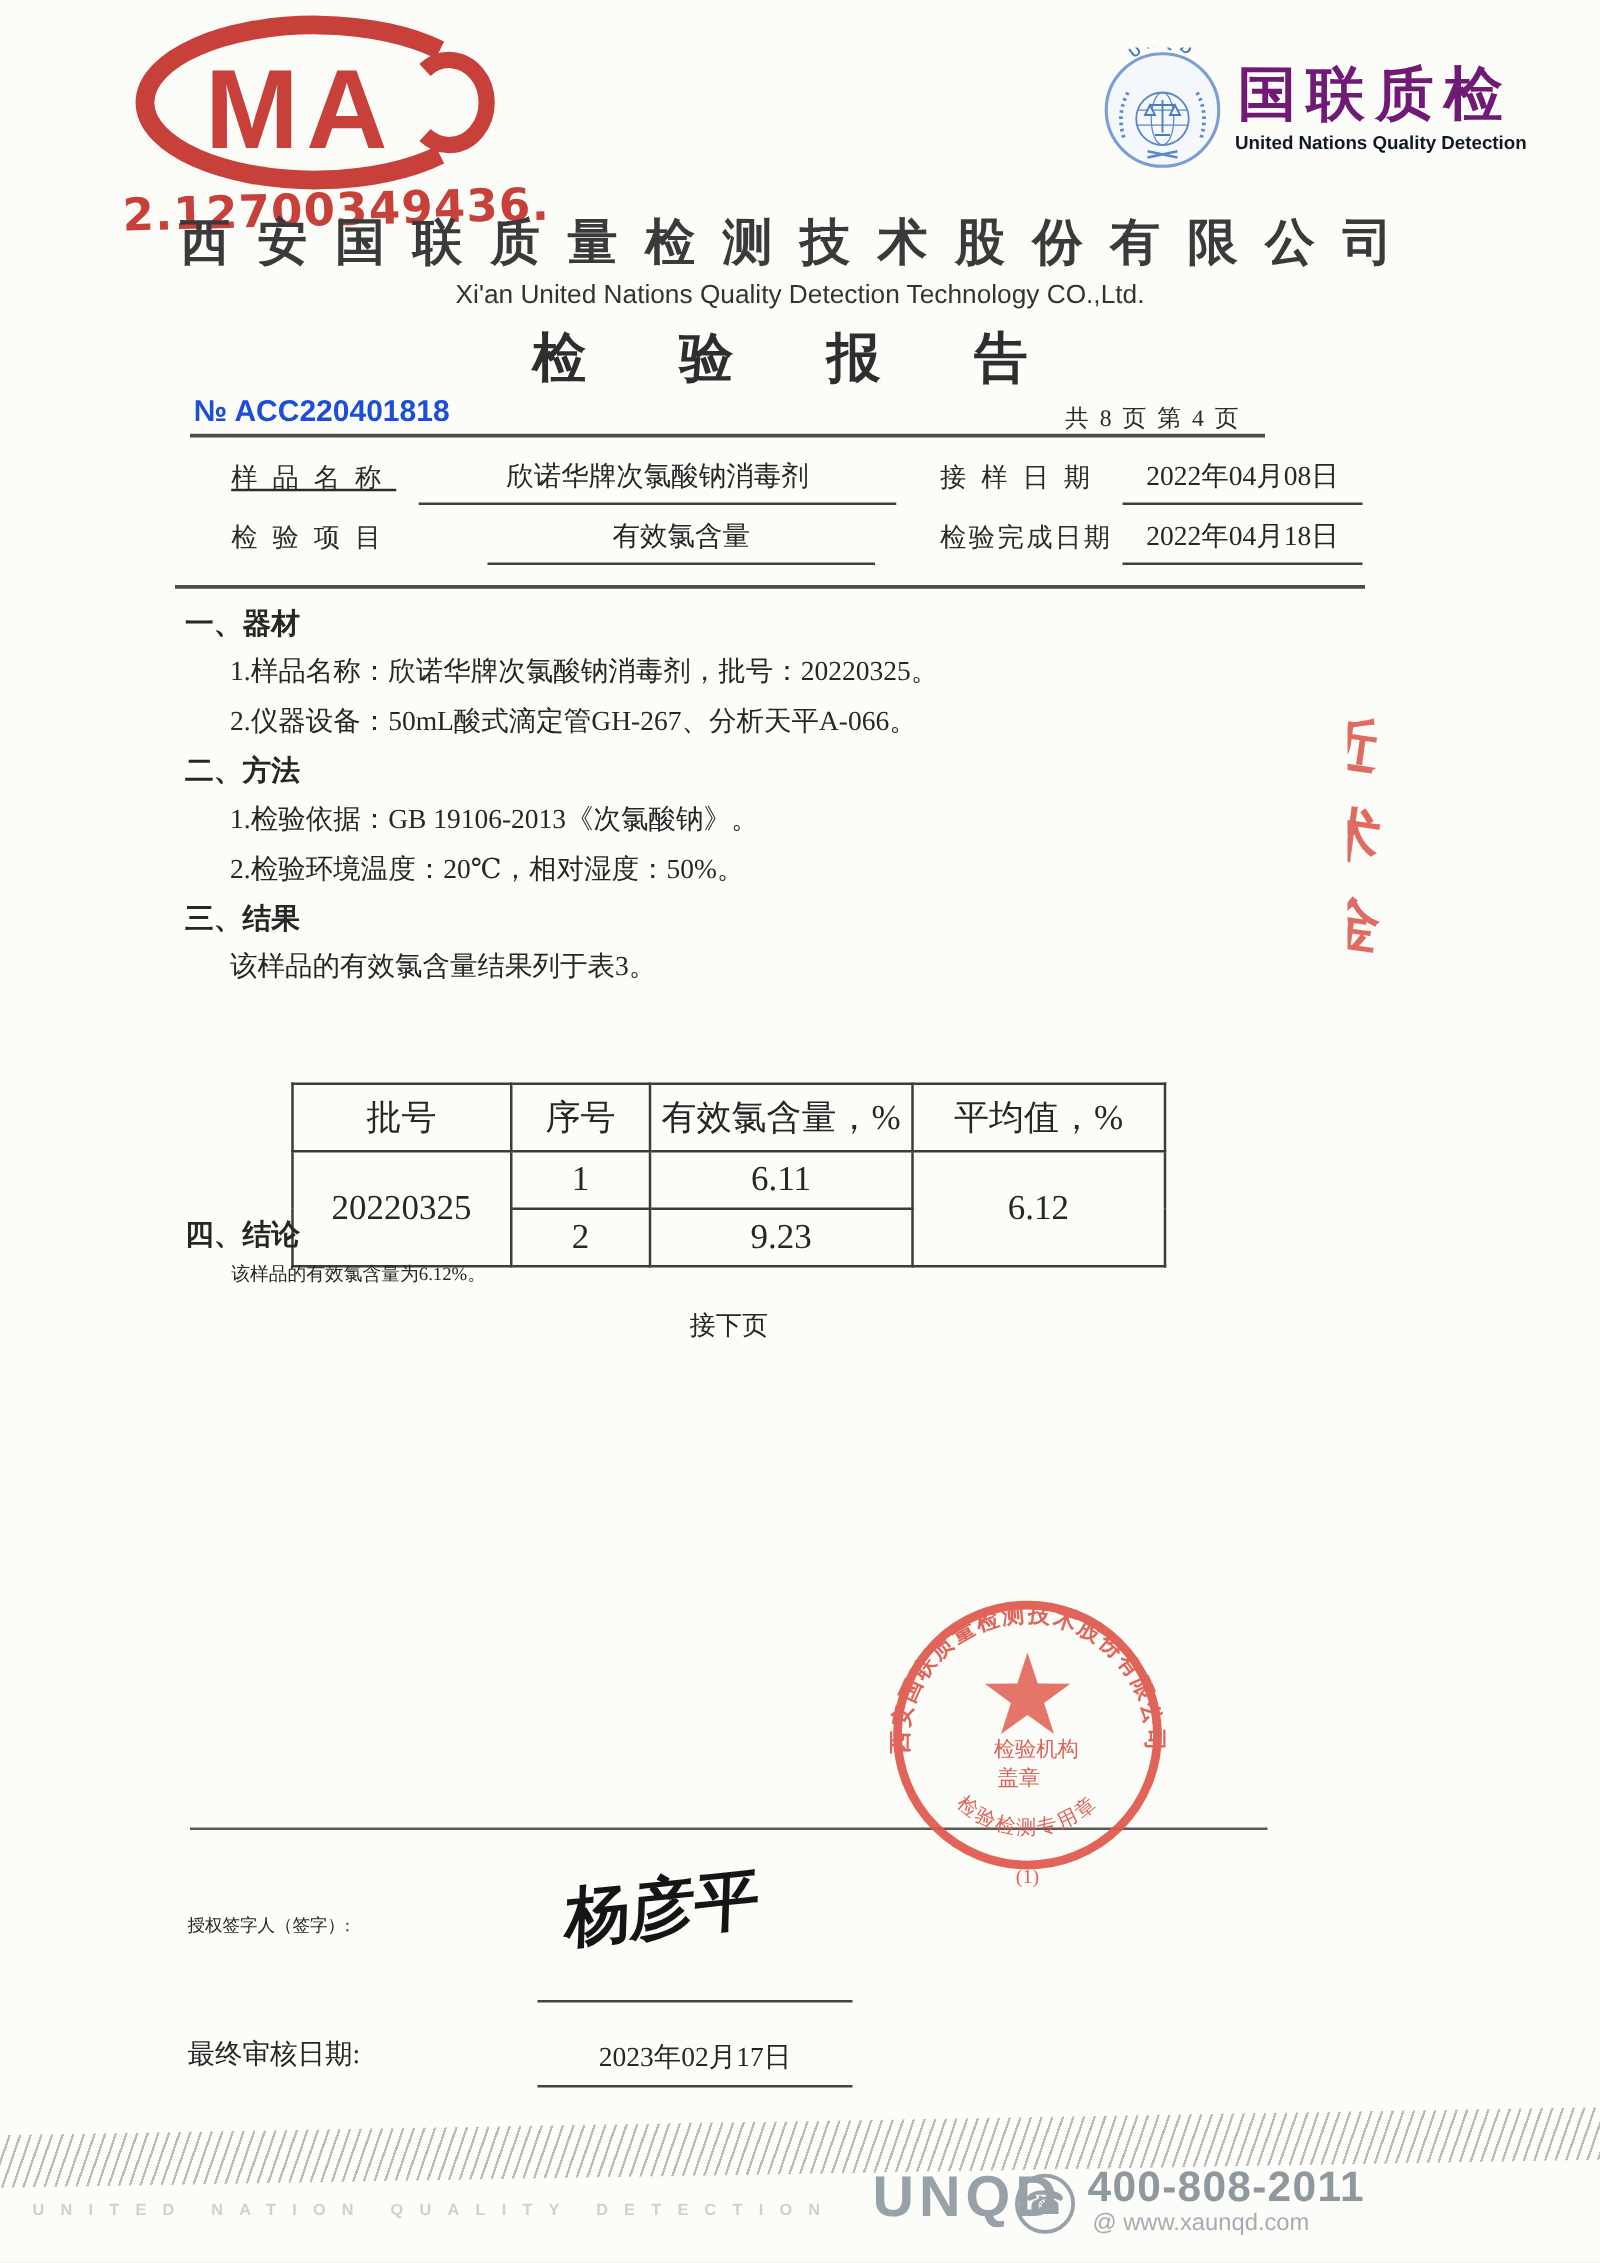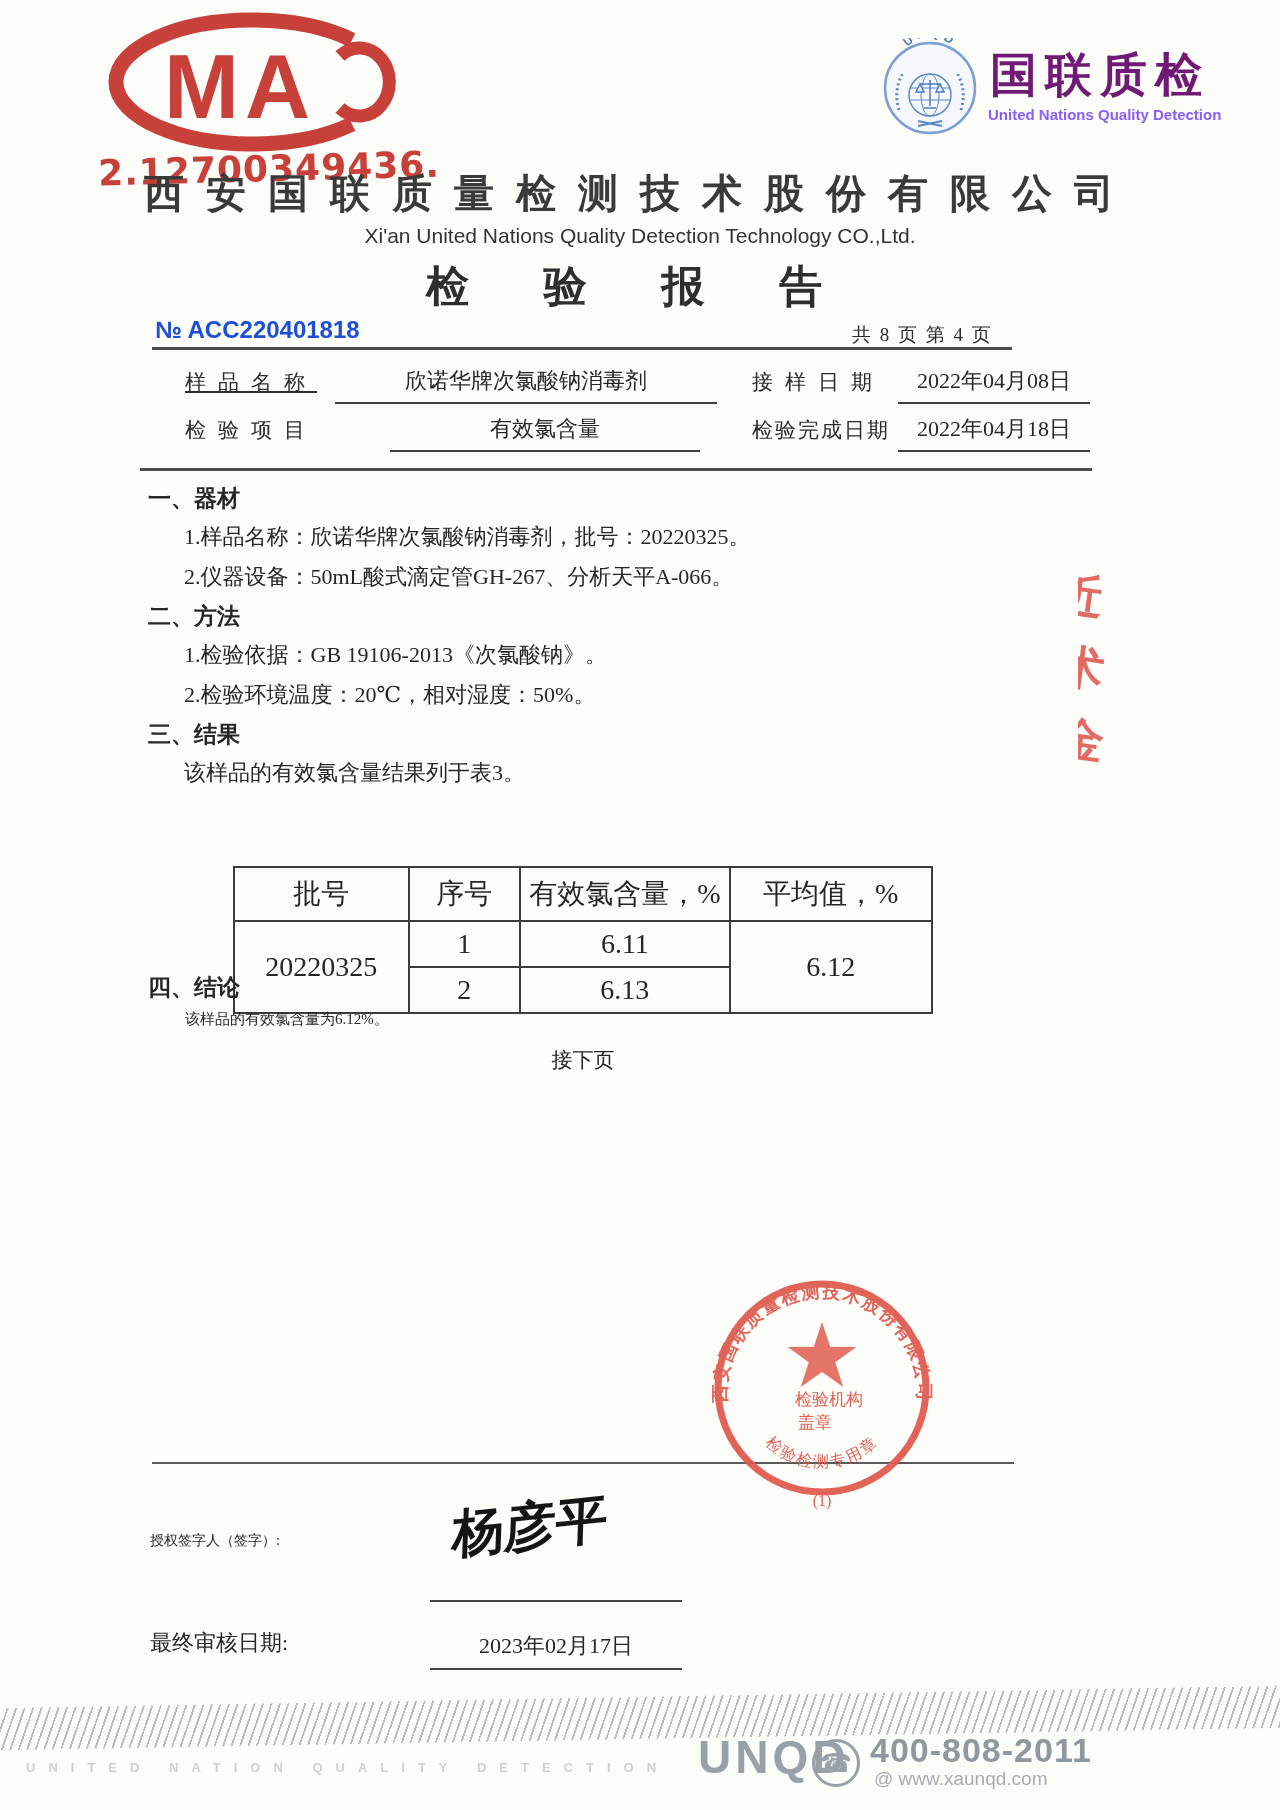--- a/index.html
+++ b/index.html
@@ -4,21 +4,21 @@
 <style>
   html,body{margin:0;padding:0;background:#e8e8e6;}
   .page{position:relative;width:1280px;height:1810px;margin:0 auto;background:#fcfcf9;
         font-family:"Liberation Serif","DejaVu Serif",serif;color:#262626;overflow:hidden;}
   .abs{position:absolute;}
   
   .cma-number{left:98px;top:148px;font-family:"DejaVu Sans",sans-serif;font-weight:bold;
               font-size:36px;color:#c8403a;letter-spacing:1px;transform:rotate(-1.5deg);}
   .unqd-cn{left:990px;top:44px;font-size:47px;font-weight:bold;color:#701a75;letter-spacing:8px;
            font-family:"Liberation Sans",sans-serif;white-space:nowrap;}
-  .unqd-en{left:988px;top:106px;font-size:15px;font-weight:bold;color:#8b5cf6;
+  .unqd-en{left:988px;top:106px;font-size:15px;font-weight:bold;color:#0f172a;
            font-family:"Liberation Sans",sans-serif;white-space:nowrap;}
   .company-cn{left:0;top:166px;width:1280px;text-align:center;font-size:40px;font-weight:600;
               color:#3a3a3a;letter-spacing:22px;white-space:nowrap;}
   .company-en{left:0;top:224px;width:1280px;text-align:center;font-size:21px;color:#333;
               font-family:"Liberation Sans",sans-serif;}
   .report-title{left:0;top:258px;width:1280px;text-align:center;font-size:43px;font-weight:bold;
                 letter-spacing:32px;color:#2e2e2e;white-space:nowrap;}
   .report-no{left:155px;top:316px;font-size:24px;font-weight:bold;
              font-family:"Liberation Sans",sans-serif;color:#1d4ed8;}
   .page-info{left:852px;top:322px;font-size:19px;letter-spacing:2px;color:#2b2b2b;}
@@ -149,21 +149,21 @@
     </thead>
     <tbody>
       <tr>
         <td rowspan="2">20220325</td>
         <td>1</td>
         <td>6.11</td>
         <td rowspan="2">6.12</td>
       </tr>
       <tr>
         <td>2</td>
-        <td>6.13</td>
+        <td>9.23</td>
       </tr>
     </tbody>
   </table>
 
   <div class="abs concl-h">四、结论</div>
   <div class="abs concl-t">该样品的有效氯含量为6.12%。</div>
   <div class="abs next-page">接下页</div>
 
   <div class="abs edge-frag">
     <span>近</span>

